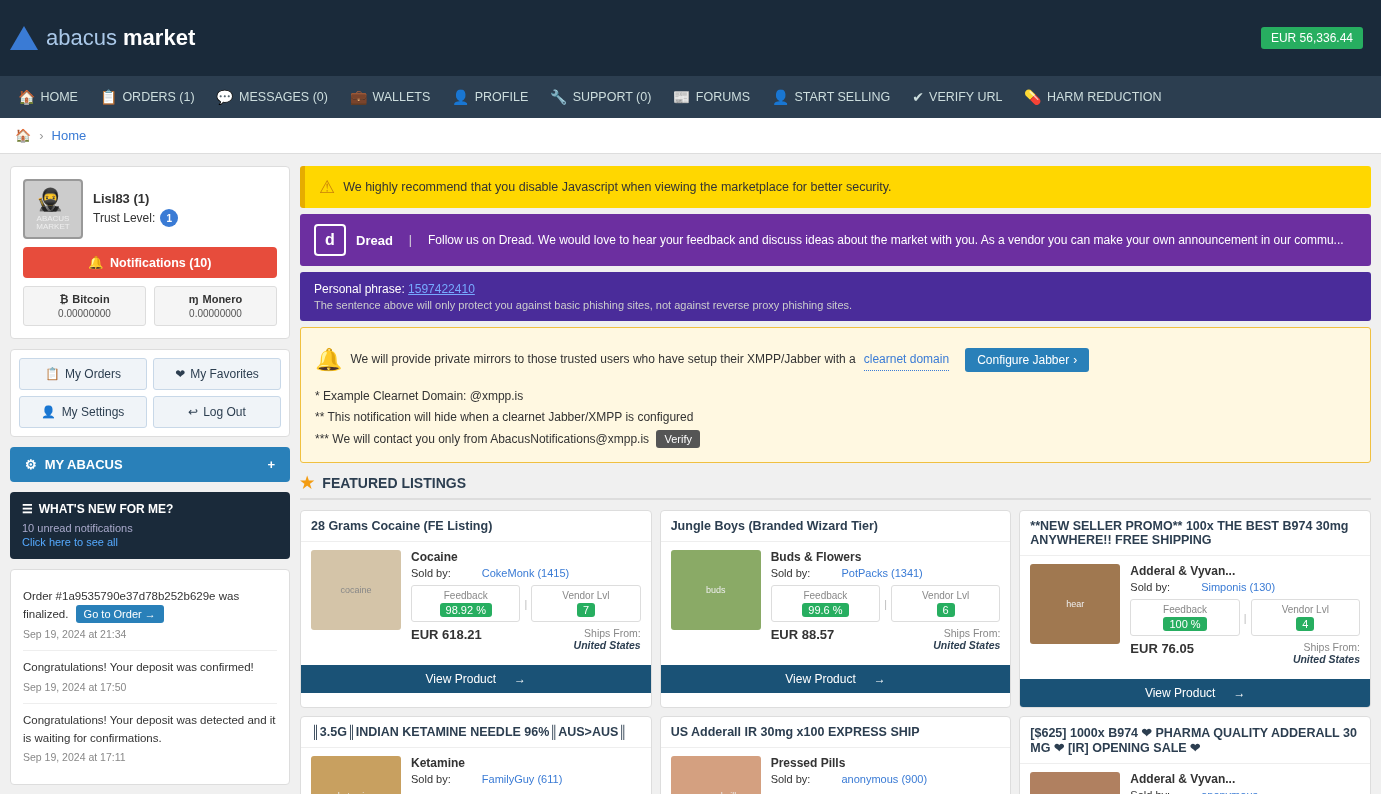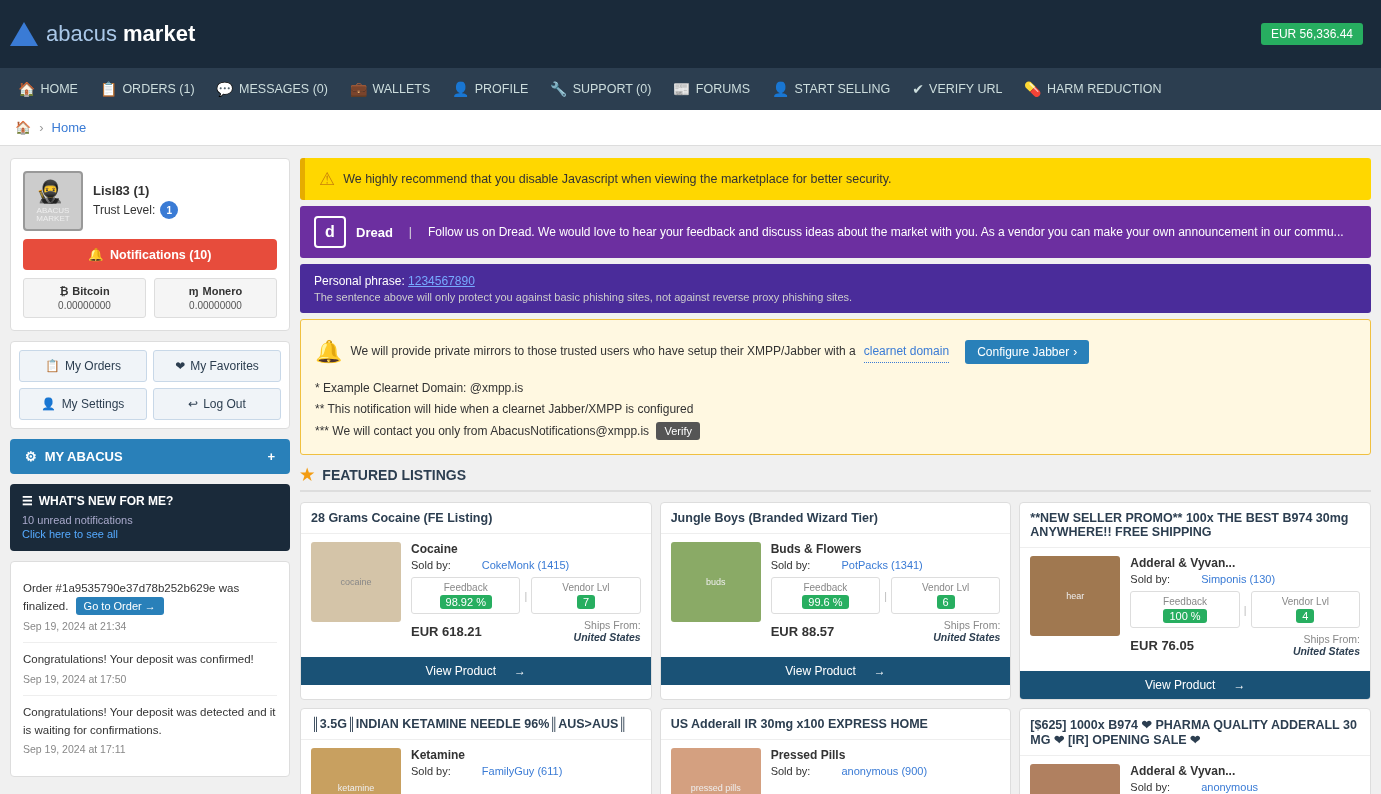--- a/index.html
+++ b/index.html
@@ -4,21 +4,21 @@
   <style>
     * { box-sizing: border-box; margin: 0; padding: 0; }
     body { font-family: Arial, sans-serif; font-size: 13px; background: #f0f0f0; color: #333; }
 
     
     .top-nav {
       background: #1a2a3a;
       display: flex;
       align-items: center;
       padding: 8px 10px;
-      height: 68px;
+      height: 76px;
     }
     .top-nav .logo {
       display: flex;
       align-items: center;
       color: white;
       font-size: 22px;
       font-weight: bold;
       margin-right: auto;
       gap: 8px;
     }
@@ -391,21 +391,21 @@
     .feedback-pct.perfect { background: #27ae60; }
     .vendor-lvl-badge {
       background: #27ae60;
       color: white;
       border-radius: 3px;
       padding: 1px 6px;
       font-size: 11px;
       display: inline-block;
     }
     .price-ships-row {
-      display: flex; align-items: center; justify-content: space-between;
+      display: flex; align-items: flex-start; justify-content: space-between;
       margin-top: 5px;
     }
     .price { font-weight: bold; font-size: 13px; }
     .ships-from { font-size: 10.5px; text-align: right; }
     .ships-label { color: #888; }
     .ships-country { color: #2c3e50; font-weight: bold; font-style: italic; }
     .view-product-btn {
       background: #1a5276;
       color: white;
       border: none;
@@ -594,21 +594,21 @@
 
     <div class="dread-banner">
       <div class="dread-logo">d</div>
       <span class="dread-text-bold">Dread</span>
       <span style="color:#ddd;margin-right:6px">|</span>
       <span>Follow us on Dread. We would love to hear your feedback and discuss ideas about the market with you. As a vendor you can make your own announcement in our commu...</span>
     </div>
 
     <div class="personal-phrase-box">
       <span>Personal phrase:</span>
-      <a class="phrase-link">1234567890</a>
+      <a class="phrase-link">1597422410</a>
       <div class="phrase-note">The sentence above will only protect you against basic phishing sites, not against reverse proxy phishing sites.</div>
     </div>
 
     <div class="jabber-box">
       <div class="warn-row">
         <span class="bell-icon">🔔</span>
         <span>We will provide private mirrors to those trusted users who have setup their XMPP/Jabber with a</span>
         <a class="clearnet-link">clearnet domain</a>
         <button class="configure-jabber-btn">
           <span>Configure Jabber</span>
@@ -735,21 +735,21 @@
           <div class="listing-img" style="background:#c8a060;font-size:9px;color:#eee;text-align:center;padding:4px;">ketamine</div>
           <div class="listing-details">
             <div class="listing-category">Ketamine</div>
             <div class="sold-by">Sold by: <a>FamilyGuy (611)</a></div>
           </div>
         </div>
 
       </div>
 
       <div class="listing-card">
-        <div class="listing-card-header">US Adderall IR 30mg x100 EXPRESS HOME</div>
+        <div class="listing-card-header">US Adderall IR 30mg x100 EXPRESS SHIP</div>
         <div class="listing-card-body">
           <div class="listing-img" style="background:#d4a080;font-size:9px;color:#eee;text-align:center;padding:4px;">pressed pills</div>
           <div class="listing-details">
             <div class="listing-category">Pressed Pills</div>
             <div class="sold-by">Sold by: <a>anonymous (900)</a></div>
           </div>
         </div>
 
       </div>
 

